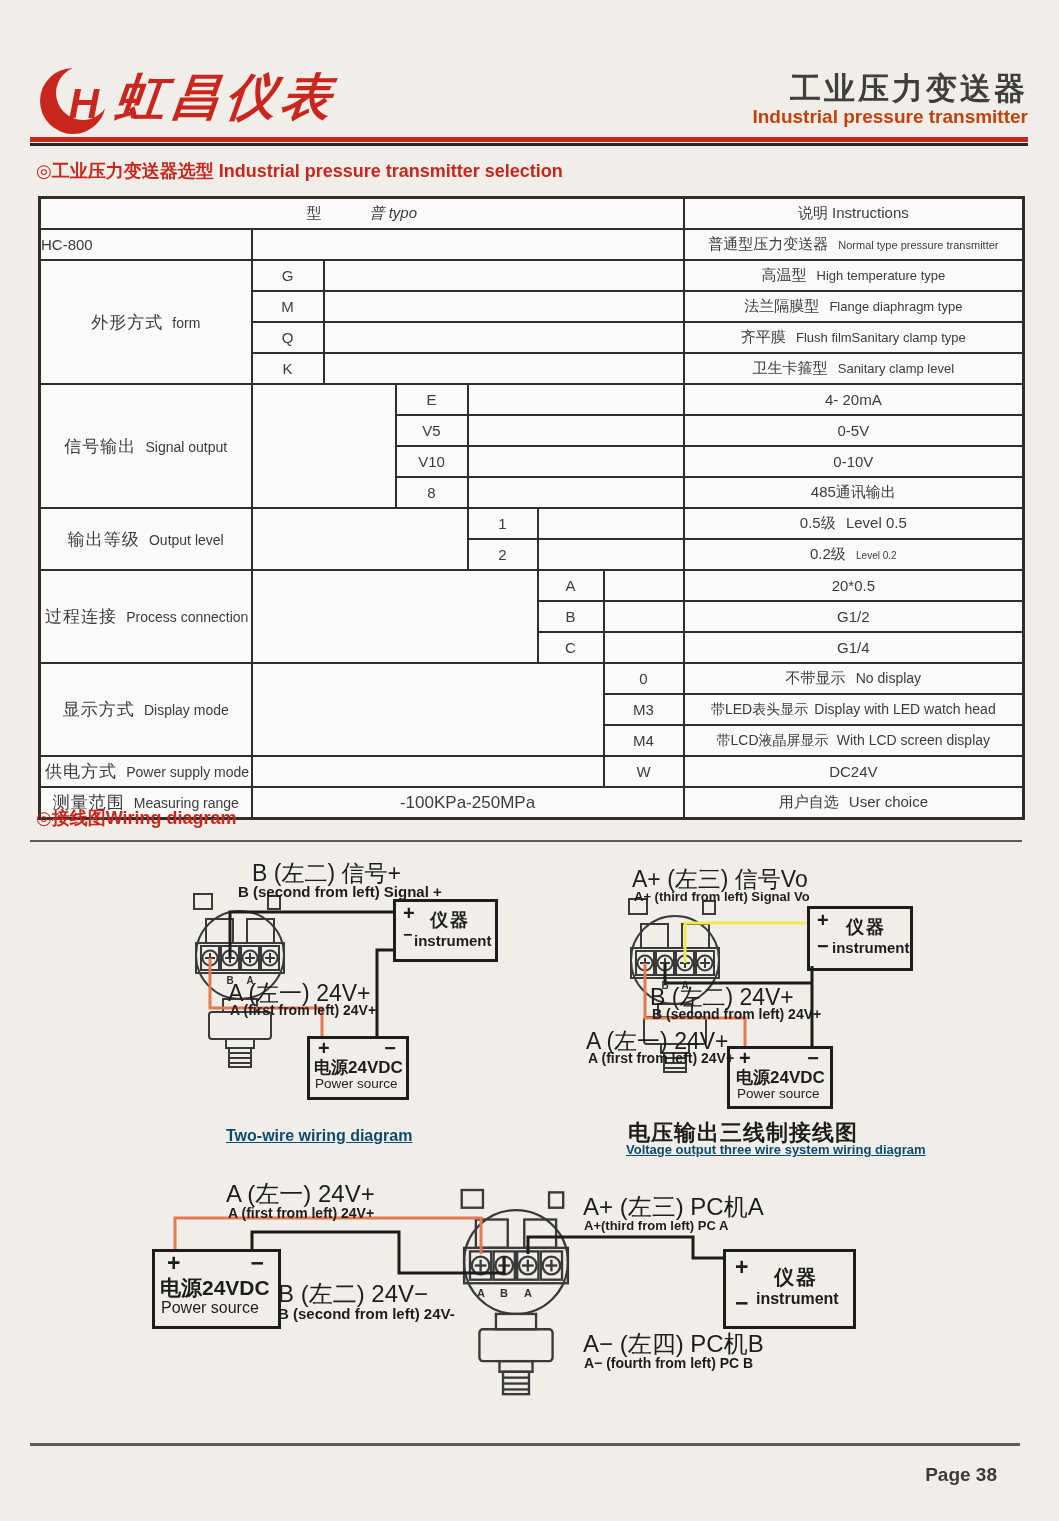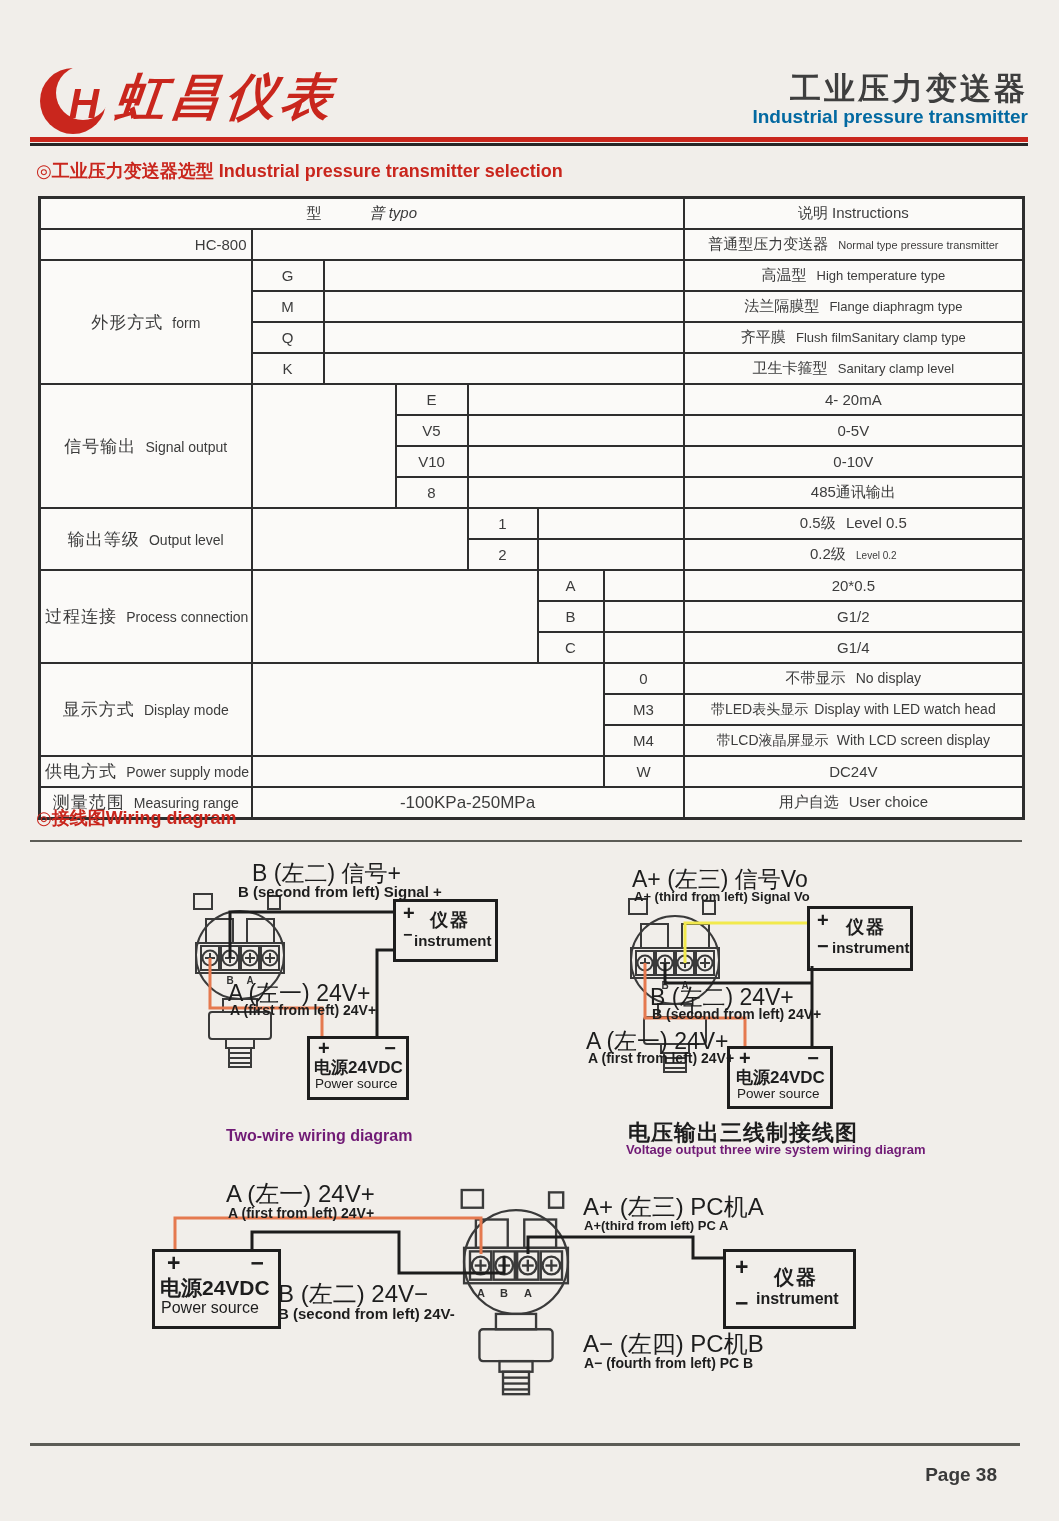--- a/index.html
+++ b/index.html
@@ -4,21 +4,21 @@
 <style>
   html,body{margin:0;padding:0;background:#e8e5e1;}
   .page{position:relative;width:1059px;height:1521px;background:#f1eeea;
         font-family:"Liberation Sans","DejaVu Sans",sans-serif;color:#3c3c3c;overflow:hidden;}
   .abs{position:absolute;}
 
   
   .logo-text{position:absolute;left:116px;top:64px;font-size:50px;font-weight:900;font-style:italic;
              color:#c9261d;letter-spacing:5px;transform:skewX(-6deg);white-space:nowrap;}
   .title-cn{position:absolute;right:31px;top:68px;font-size:31px;font-weight:600;color:#3e3e3e;letter-spacing:3px;white-space:nowrap;}
-  .title-en{position:absolute;right:31px;top:106px;font-size:19px;font-weight:700;color:#0369a1;white-space:nowrap;}
+  .title-en{position:absolute;right:31px;top:106px;font-size:19px;font-weight:700;color:#c2410c;white-space:nowrap;}
   .rule-red{position:absolute;left:30px;top:137px;width:998px;height:5px;background:#c9261d;}
   .rule-blk{position:absolute;left:30px;top:143px;width:998px;height:3px;background:#262626;}
   .sec-title{position:absolute;left:36px;font-size:18px;font-weight:700;color:#c9261d;white-space:nowrap;}
 
   
   .sel-wrap{position:absolute;left:38px;top:196px;}
   table.sel{border-collapse:collapse;table-layout:fixed;width:984px;border:3px solid #2e2e2e;}
   table.sel td{border:2px solid #2e2e2e;height:29px;padding:0 4px;background:#fbfaf8;
                font-size:15px;color:#3c3c3c;text-align:center;overflow:hidden;white-space:nowrap;}
   td.hd{height:31px;background:#efe6e2;}
@@ -29,21 +29,21 @@
   .desc-en{font-size:13px;margin-left:6px;}
   .desc-en.sm{font-size:11px;}
   .hd-gap{margin-left:48px;font-style:italic;}
 
   
   .thin-rule{position:absolute;left:30px;height:2px;background:#5c5c56;}
   .dlbl-cn{position:absolute;font-size:23px;color:#1d1d1d;white-space:nowrap;}
   .dlbl-cn.big{font-size:24px;}
   .dlbl-en{position:absolute;font-size:14px;font-weight:700;color:#1d1d1d;white-space:nowrap;}
   .dcap-cn{position:absolute;font-size:22px;font-weight:600;color:#1d1d1d;white-space:nowrap;letter-spacing:1px;}
-  .dcap-en{position:absolute;font-size:16px;font-weight:700;color:#701a75;white-space:nowrap;}
+  .dcap-en{position:absolute;font-size:16px;font-weight:700;color:#0c4a6e;white-space:nowrap;text-decoration:underline;}
   .box{position:absolute;border:3px solid #1d1d1d;color:#1d1d1d;}
   .box span{position:absolute;white-space:nowrap;}
   .b-plus{font-size:20px;font-weight:700;}
   .b-minus{font-size:20px;font-weight:700;}
   .i-cn{font-size:18px;font-weight:700;letter-spacing:2px;}
   .i-en{font-size:15px;font-weight:700;}
   .p-cn{font-size:17px;font-weight:700;}
   .p-en{font-size:13.5px;font-weight:400;}
   .box.lg .i-cn{font-size:20px;}
   .box.lg .i-en{font-size:16px;}
@@ -85,21 +85,21 @@
           <col style="width:340px">
     </colgroup>
     <tbody>
           <tr>
       <td class="hd" colspan="7">
         <span>型</span><span class="hd-gap">普 typo</span>
       </td>
       <td class="hd">说明 Instructions</td>
     </tr>
     <tr>
-      <td class="lbl" style="text-align:right;padding-left:0;">HC-800</td>
+      <td class="lbl" style="text-align:left;padding-left:0;">HC-800</td>
       <td colspan="6"></td>
       <td>
         <span class="desc-cn">普通型压力变送器</span>
         <span class="desc-en sm">Normal type pressure transmitter</span>
       </td>
     </tr>
 
     <tr>
       <td class="lbl" rowspan="4">
         <span class="lbl-cn">外形方式</span>

